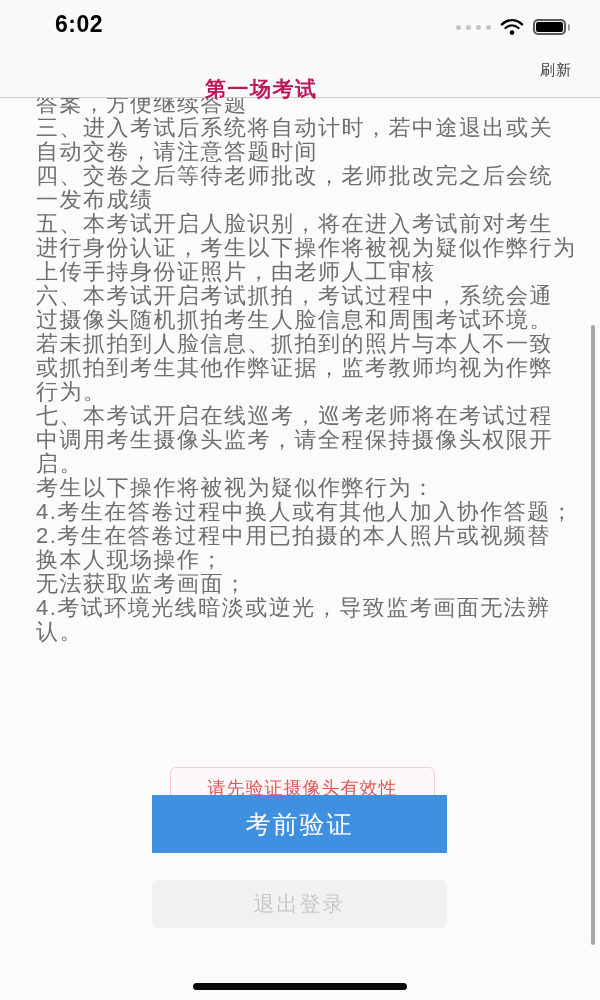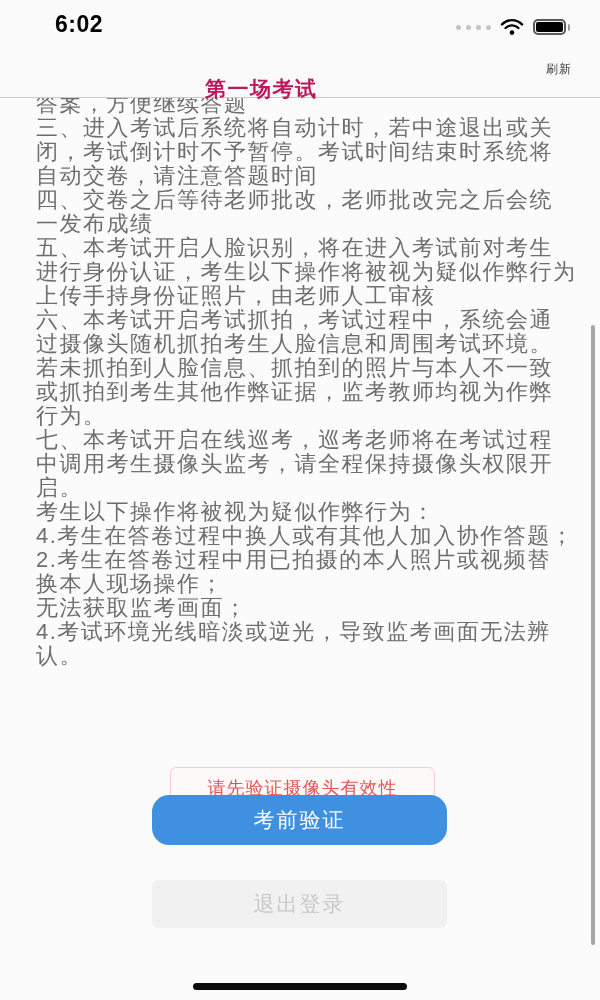--- a/index.html
+++ b/index.html
@@ -47,21 +47,21 @@
     width:2.5px; height:7px; background:#9a9a9a;
     border-radius:0 2px 2px 0; margin-left:1.5px;
   }
   .nav-title {
     position:absolute; top:75px; left:205px;
     font-size:21px; font-weight:700; color:#be185d;
     letter-spacing:1.5px;
   }
   .nav-refresh {
     position:absolute; top:61px; right:28px;
-    font-size:12px; color:#3a3a3a; letter-spacing:1px;
+    font-size:15px; color:#3a3a3a; letter-spacing:1px;
     cursor:pointer;
   }
 
   
   .instructions {
     position:absolute; top:92px; left:36px; right:20px;
     z-index:1;
   }
   .text-line {
     font-size:22px; line-height:24px; color:var(--body-text,#6e6e6e);
@@ -81,24 +81,24 @@
     font-size:18px; color:var(--warning-red,#e65454); letter-spacing:1px;
   }
 
   
   .btn {
     position:absolute; left:152px; width:295px;
     display:flex; align-items:center; justify-content:center;
     border:none; font-family:inherit; cursor:pointer;
   }
   .btn-primary {
-    top:795px; height:50px; border-radius:17px;
+    top:795px; height:58px; border-radius:0;
     background:var(--accent-blue,#3f90e0);
     color:var(--button-text,#ffffff);
-    font-size:21px; letter-spacing:2px; font-weight:500;
+    font-size:25px; letter-spacing:2px; font-weight:500;
   }
   .btn-disabled {
     top:880px; height:48px; border-radius:6px;
     background:var(--disabled-bg,#f1f1f1);
     color:var(--disabled-text,#c8c8c8);
     font-size:21px; letter-spacing:2px;
   }
 
   
   .scrollbar {
@@ -113,21 +113,20 @@
   }
 </style>
 </head>
 <body>
 
 <div class="screen">
 
   <div class="instructions">
       <div class="text-line">答案，方便继续答题</div>
       <div class="text-line">三、进入考试后系统将自动计时，若中途退出或关</div>
-      <div class="text-line">闭，考试倒计时不予暂停。考试时间结束时系统将</div>
       <div class="text-line">自动交卷，请注意答题时间</div>
       <div class="text-line">四、交卷之后等待老师批改，老师批改完之后会统</div>
       <div class="text-line">一发布成绩</div>
       <div class="text-line">五、本考试开启人脸识别，将在进入考试前对考生</div>
       <div class="text-line">进行身份认证，考生以下操作将被视为疑似作弊行为</div>
       <div class="text-line">上传手持身份证照片，由老师人工审核</div>
       <div class="text-line">六、本考试开启考试抓拍，考试过程中，系统会通</div>
       <div class="text-line">过摄像头随机抓拍考生人脸信息和周围考试环境。</div>
       <div class="text-line">若未抓拍到人脸信息、抓拍到的照片与本人不一致</div>
       <div class="text-line">或抓拍到考生其他作弊证据，监考教师均视为作弊</div>

